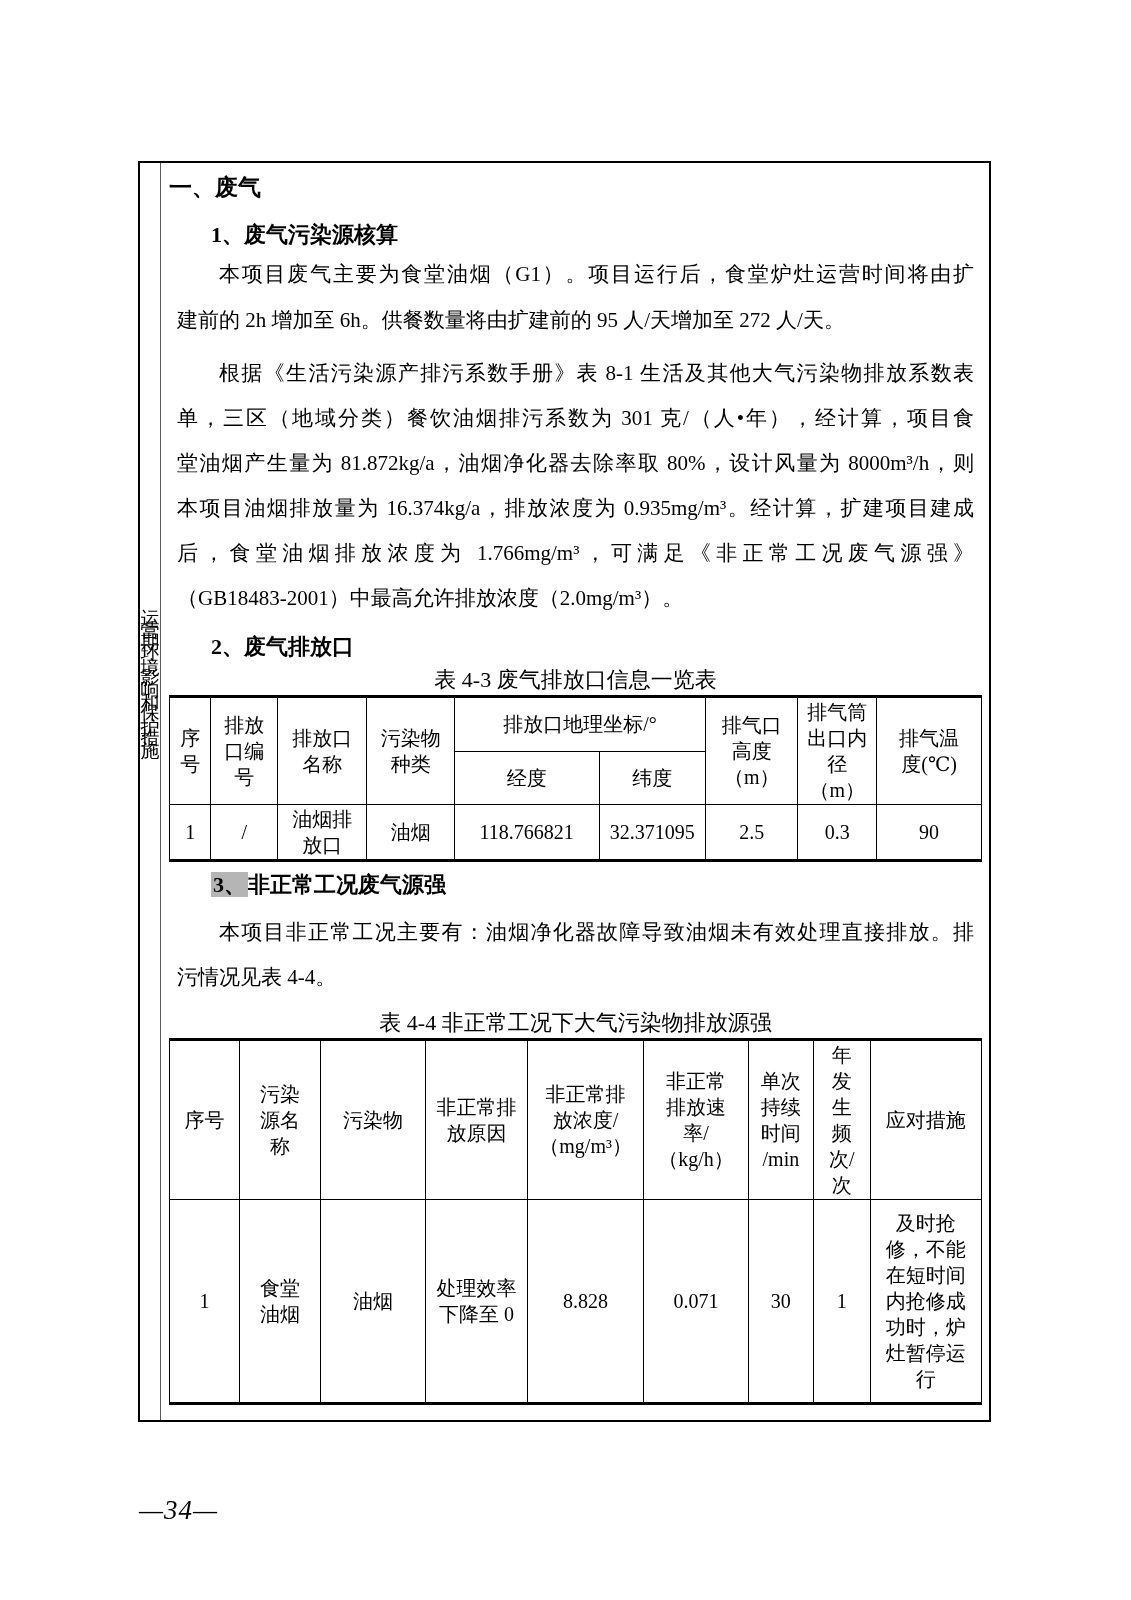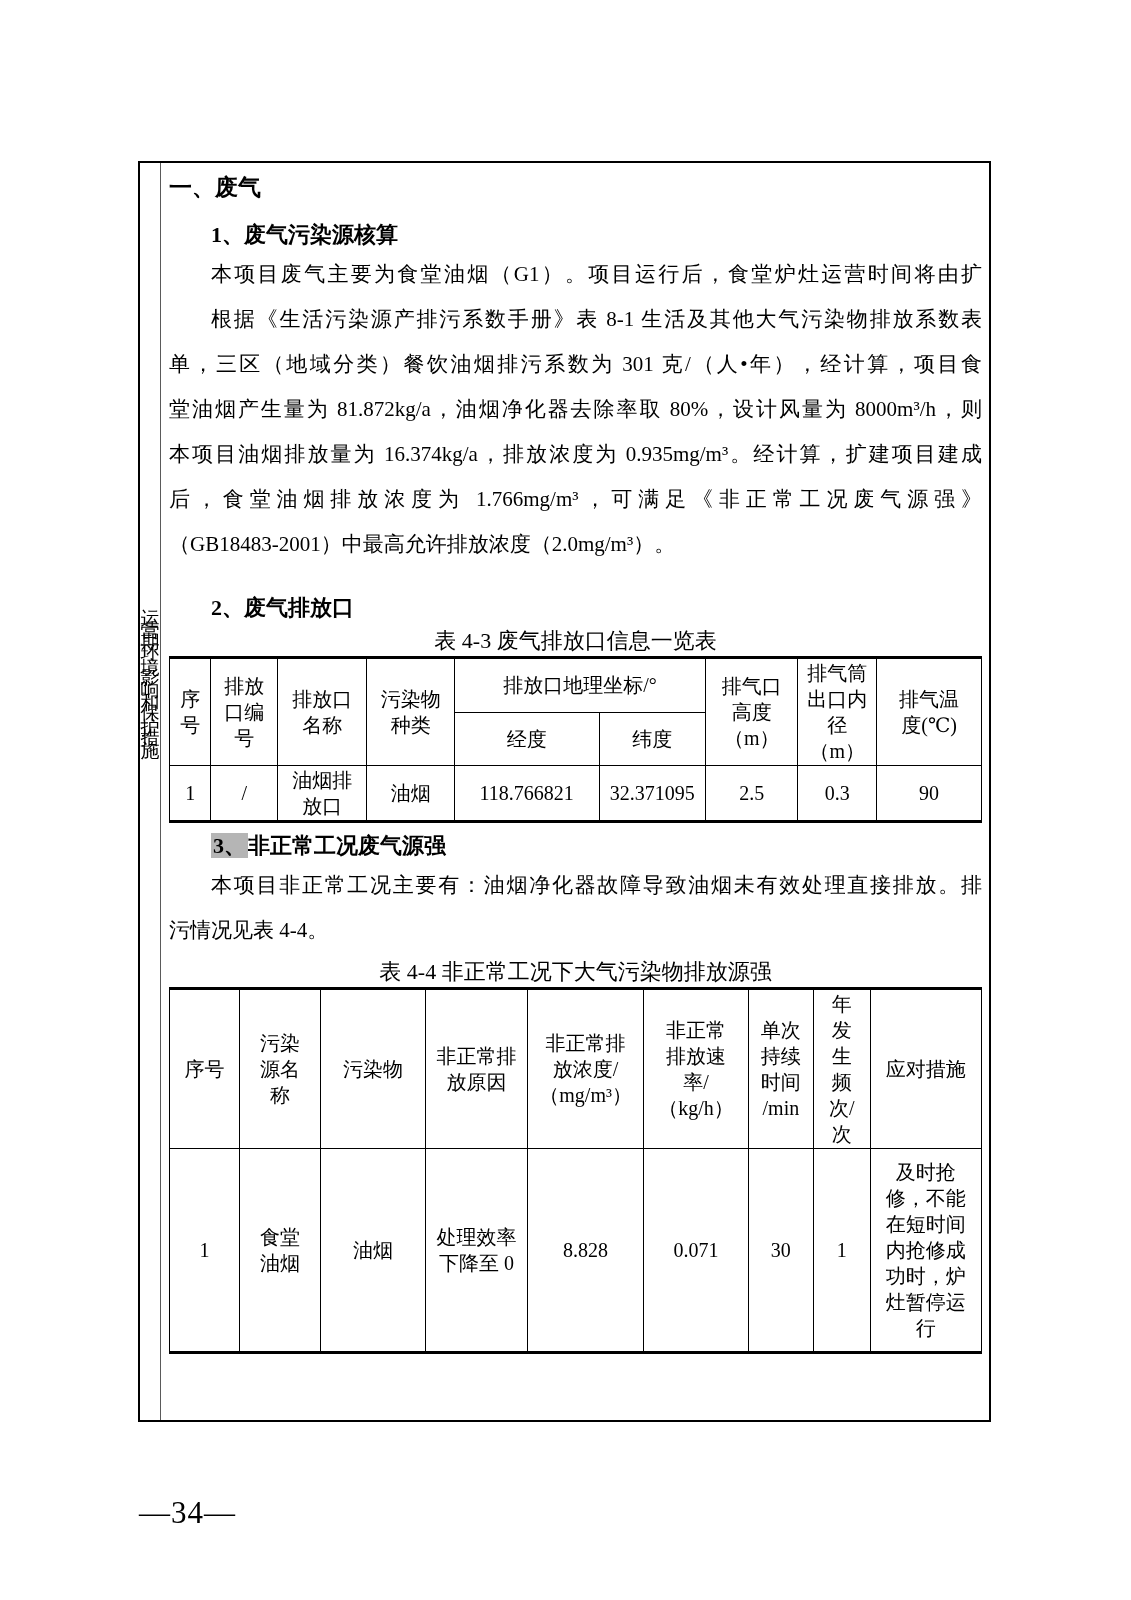--- a/index.html
+++ b/index.html
@@ -40,24 +40,24 @@
   .h1{
     font-size:23px;font-weight:bold;
     height:33px;line-height:33px;margin-top:4px;
   }
   .h2{
     font-size:22px;font-weight:bold;
     height:32px;line-height:32px;
     margin-left:42px;
   }
   .h2.s1{margin-top:15px;}
-  .h2.s2{margin-top:25px;}
+  .h2.s2{margin-top:10px;}
   .h2.s3{margin-top:6px;height:34px;line-height:34px;}
   .hl{background:#b5b5b5;padding:0 2px;}
-  .para{margin:0;}
+  .para{margin:8px;}
   .p1{margin-top:0;}
   .line{
     font-size:21px;height:46px;line-height:46px;
     text-align:justify;text-align-last:justify;
     overflow:hidden;
   }
   .p2 .line,.p3 .line{height:45px;line-height:45px;}
   .line.last{text-align-last:left;}
   .line.indent{text-indent:42px;}
   .intro-line{
@@ -85,41 +85,42 @@
     padding:1px 2px;
     overflow:hidden;
   }
   .t43 .r1 th{height:42px;}
   .t43 .r2 th{height:42px;}
   .t43 .r3 td{height:48px;}
   .t44 .hr th{height:150px;}
   .t44 .dr td{height:200px;}
   .page-number{
     position:absolute;left:139px;top:1495px;
-    font-size:31px;letter-spacing:1px;
+    font-size:27px;letter-spacing:1px;font-style:italic;
   }
 </style>
 </head>
 <body>
 
 <div class="page">
   <div class="frame">
 
     <div class="sidebar">
       <div class="sidebar-label">运营期环境影响和保护措施</div>
     </div>
 
     <div class="content">
 
       <div class="h1">一、废气</div>
 
       <div class="h2 s1">1、废气污染源核算</div>
 
       <div class="para p1">
         <div class="line indent">本项目废气主要为食堂油烟（G1）。项目运行后，食堂炉灶运营时间将由扩</div>
+        <div class="line last">建前的 2h 增加至 6h。供餐数量将由扩建前的 95 人/天增加至 272 人/天。</div>
       </div>
 
       <div class="para p2">
         <div class="line indent">根据《生活污染源产排污系数手册》表 8-1 生活及其他大气污染物排放系数表</div>
         <div class="line">单，三区（地域分类）餐饮油烟排污系数为 301 克/（人•年），经计算，项目食</div>
         <div class="line">堂油烟产生量为 81.872kg/a，油烟净化器去除率取 80%，设计风量为 8000m³/h，则</div>
         <div class="line">本项目油烟排放量为 16.374kg/a，排放浓度为 0.935mg/m³。经计算，扩建项目建成</div>
         <div class="line">后，食堂油烟排放浓度为 1.766mg/m³，可满足《非正常工况废气源强》</div>
         <div class="line last">（GB18483-2001）中最高允许排放浓度（2.0mg/m³）。</div>
       </div>

